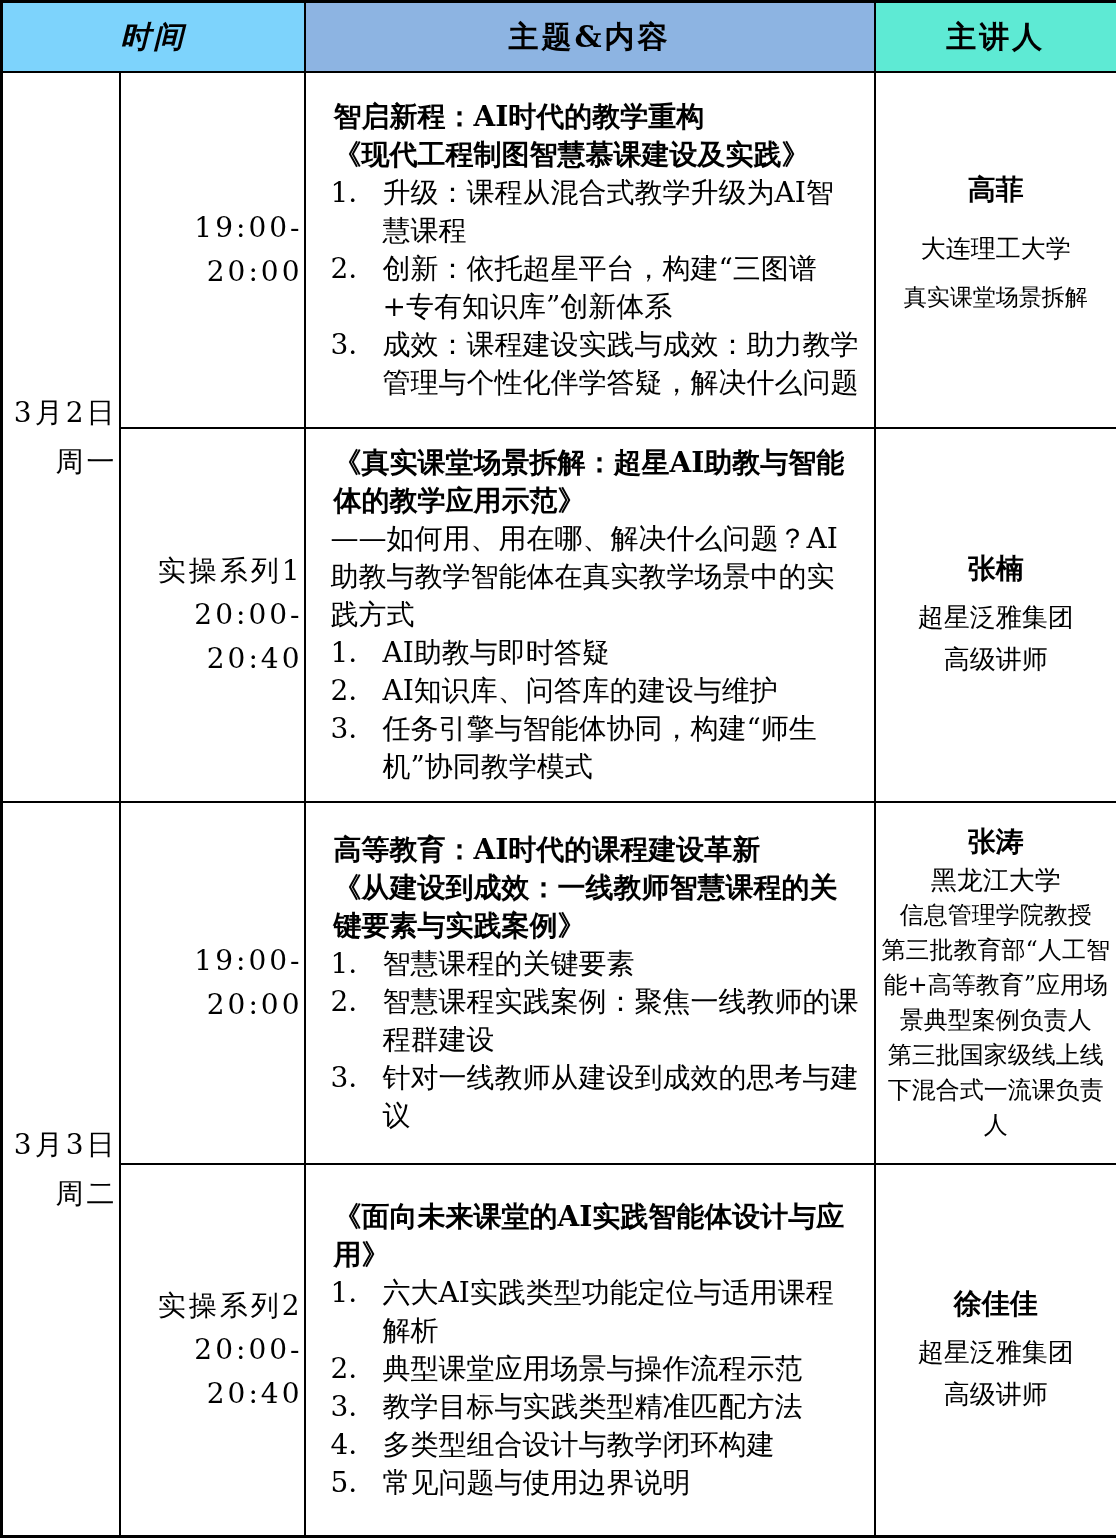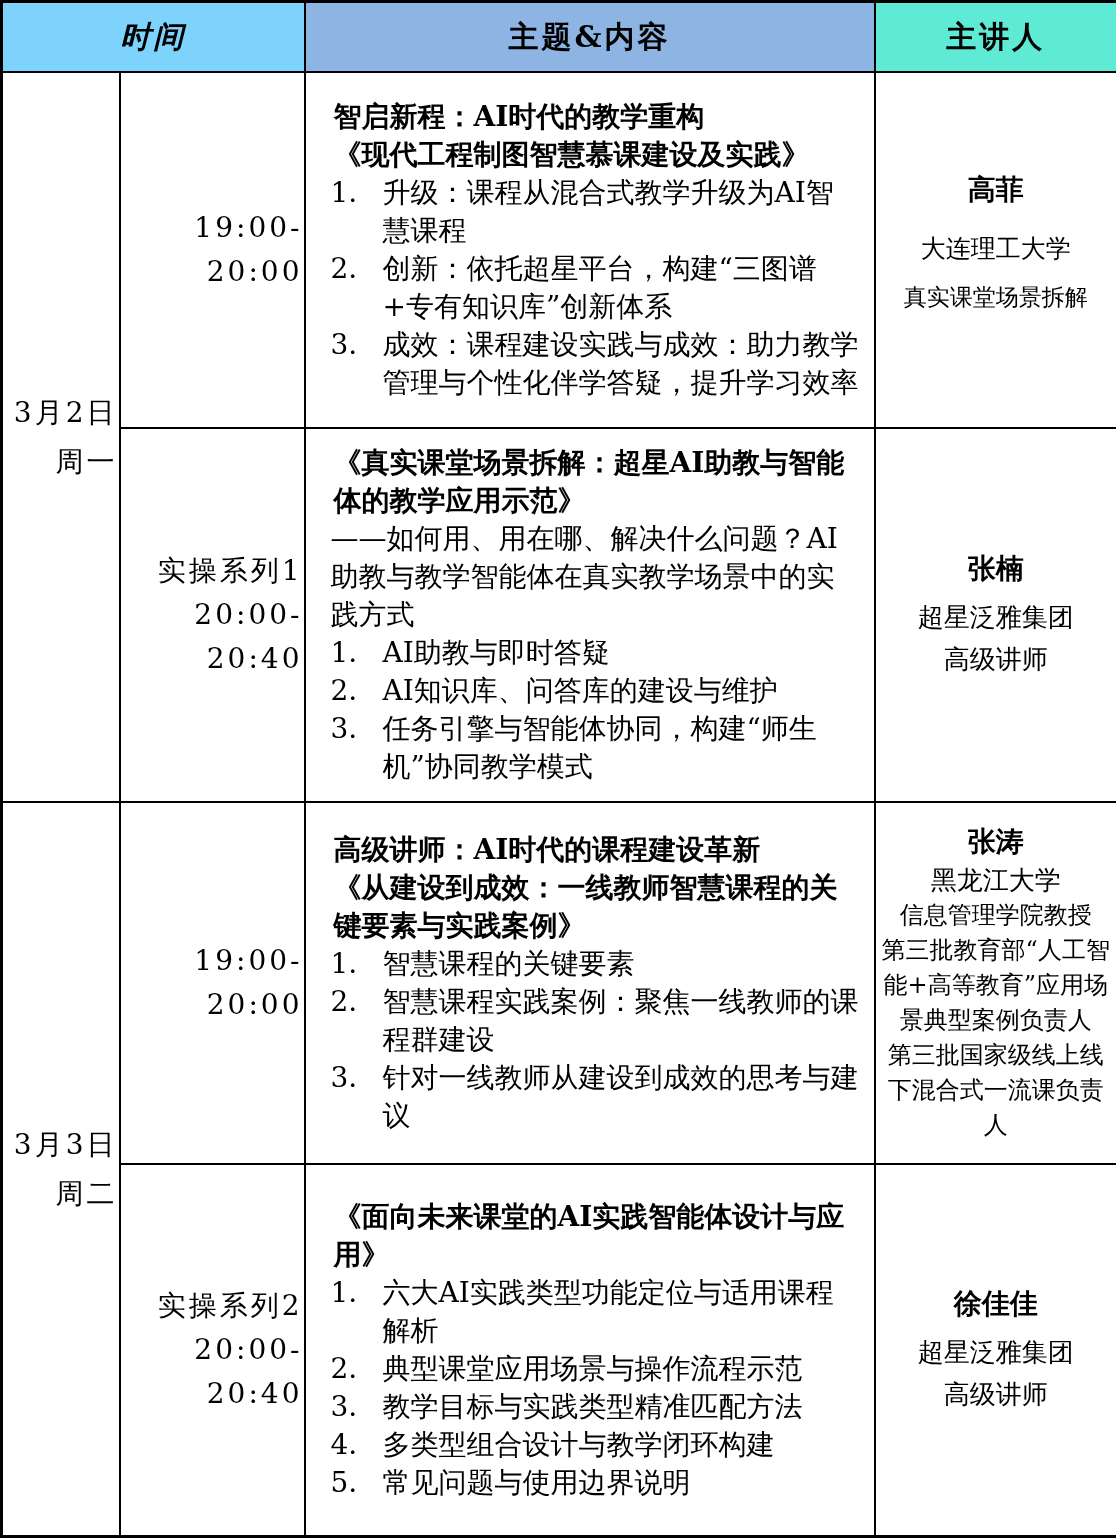--- a/index.html
+++ b/index.html
@@ -83,21 +83,21 @@
       <td class="time-cell">
         <div>19:00-</div>
         <div>20:00</div>
       </td>
       <td class="topic-cell">
         <div class="t-title">智启新程：AI时代的教学重构</div>
         <div class="t-title">《现代工程制图智慧慕课建设及实践》</div>
         <ol class="t-list">
           <li>升级：课程从混合式教学升级为AI智慧课程</li>
           <li>创新：依托超星平台，构建“三图谱+专有知识库”创新体系</li>
-          <li>成效：课程建设实践与成效：助力教学管理与个性化伴学答疑，提升学习效率</li>
+          <li>成效：课程建设实践与成效：助力教学管理与个性化伴学答疑，解决什么问题</li>
         </ol>
       </td>
       <td class="speaker-cell sp-roomy">
         <div class="sp-name">高菲</div>
         <div class="sp-line">大连理工大学</div>
         <div class="sp-line small">真实课堂场景拆解</div>
       </td>
     </tr>
 
     <tr class="r2">
@@ -125,21 +125,21 @@
     <tr class="r3">
       <td class="date-cell" rowspan="2">
         <div>3月3日</div>
         <div>周二</div>
       </td>
       <td class="time-cell">
         <div>19:00-</div>
         <div>20:00</div>
       </td>
       <td class="topic-cell">
-        <div class="t-title">高级讲师：AI时代的课程建设革新</div>
+        <div class="t-title">高等教育：AI时代的课程建设革新</div>
         <div class="t-title">《从建设到成效：一线教师智慧课程的关键要素与实践案例》</div>
         <ol class="t-list">
           <li>智慧课程的关键要素</li>
           <li>智慧课程实践案例：聚焦一线教师的课程群建设</li>
           <li>针对一线教师从建设到成效的思考与建议</li>
         </ol>
       </td>
       <td class="speaker-cell sp-tight">
         <div class="sp-name">张涛</div>
         <div class="sp-line uni">黑龙江大学</div>

